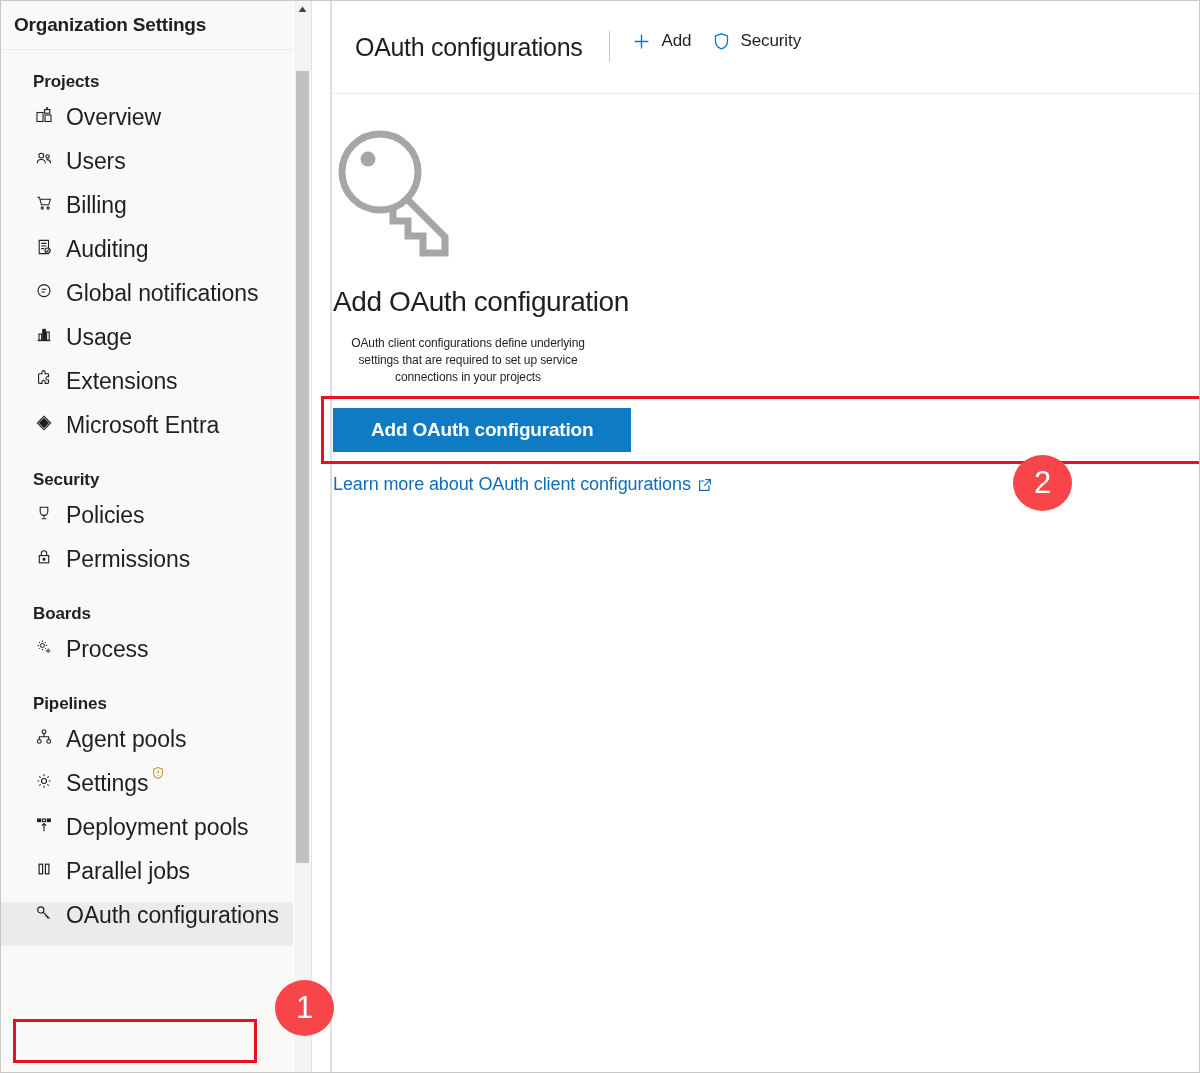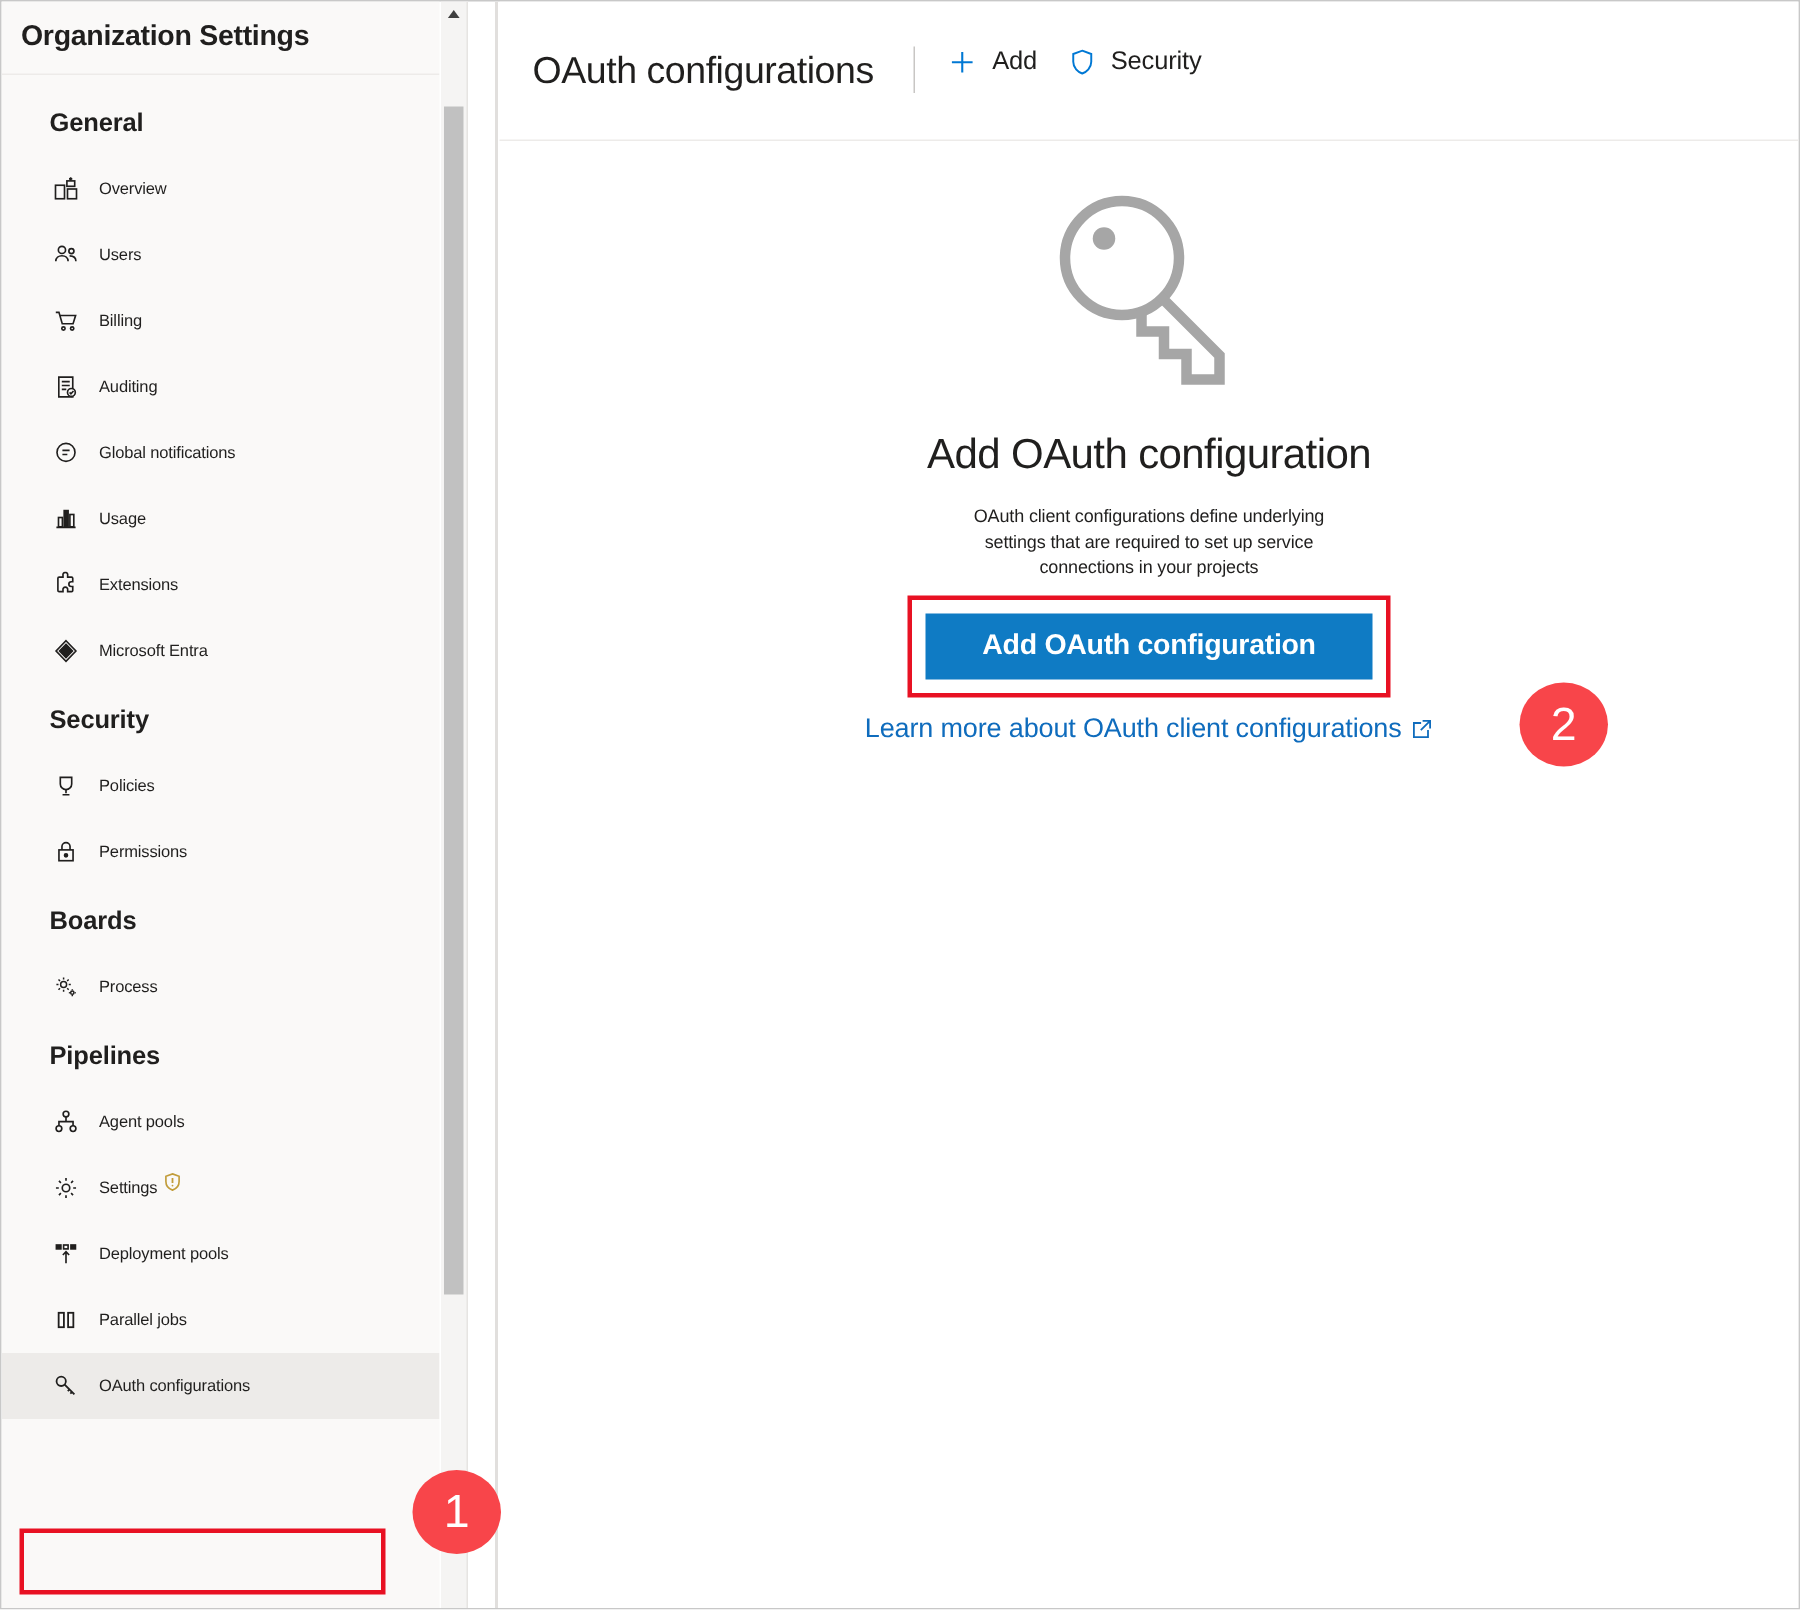--- a/index.html
+++ b/index.html
@@ -35,24 +35,24 @@
   }
   #nav { padding-top: 8px; }
   .nav-group-header {
     font-size: 17px;
     font-weight: bold;
     color: #201f1e;
     padding: 14px 0 12px 32px;
     letter-spacing: -0.1px;
   }
   .nav-item {
-    display: flex; align-items: center;
+    display: flex; align-items: flex-start;
     height: 44px;
     padding-left: 32px;
-    font-size: 11px;
+    font-size: 23px;
     color: #201f1e;
     cursor: pointer;
     position: relative;
   }
   .nav-item .ico {
     width: 22px; height: 22px;
     margin-right: 11px;
     flex: 0 0 22px;
     display: flex; align-items: center; justify-content: center;
     color: #201f1e;
@@ -133,21 +133,21 @@
     letter-spacing: -0.1px;
   }
   .cmd-btn .cmd-ico {
     color: #0078d4;
     margin-right: 10px;
     display: flex; align-items: center;
   }
 
   
   #empty-state {
-    display: flex; flex-direction: column; align-items: center;
+    display: flex; flex-direction: column; 
     padding-top: 31px;
     width: 100%;
   }
   #key-icon { margin-bottom: 22px; }
   #empty-title {
     font-size: 28px;
     color: #201f1e;
     margin-bottom: 17px;
     letter-spacing: -0.4px;
   }
@@ -211,21 +211,21 @@
 <body>
 
 <div id="page">
 
   <div id="sidebar">
 
     <div id="sidebar-title">Organization Settings</div>
 
     <div id="nav">
 
-      <div class="nav-group-header">General</div>
+      <div class="nav-group-header">Projects</div>
 
       <div class="nav-item">
         <span class="ico">
           <svg width="18" height="18" viewBox="0 0 18 18" fill="none" stroke="#201f1e" stroke-width="1.1">
             <rect x="2" y="6.5" width="6" height="9"></rect>
               <rect x="10" y="9" width="6" height="6.5"></rect>
             <path d="M11 2.2 L13.2 2.2 M12.1 1.1 L12.1 3.3"></path>
               <rect x="9.6" y="3.6" width="5.2" height="3.6"></rect>
           </svg>
         </span>

